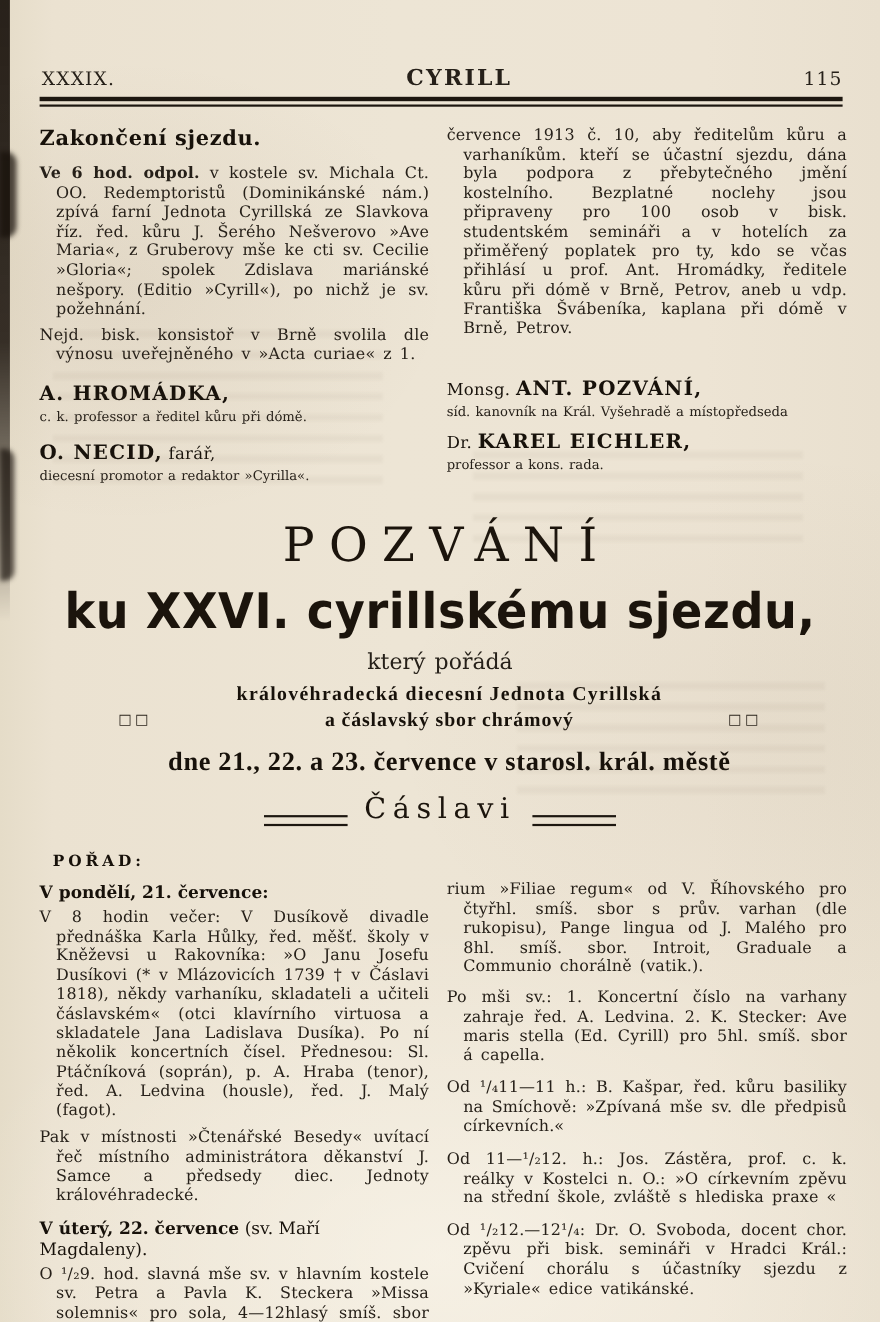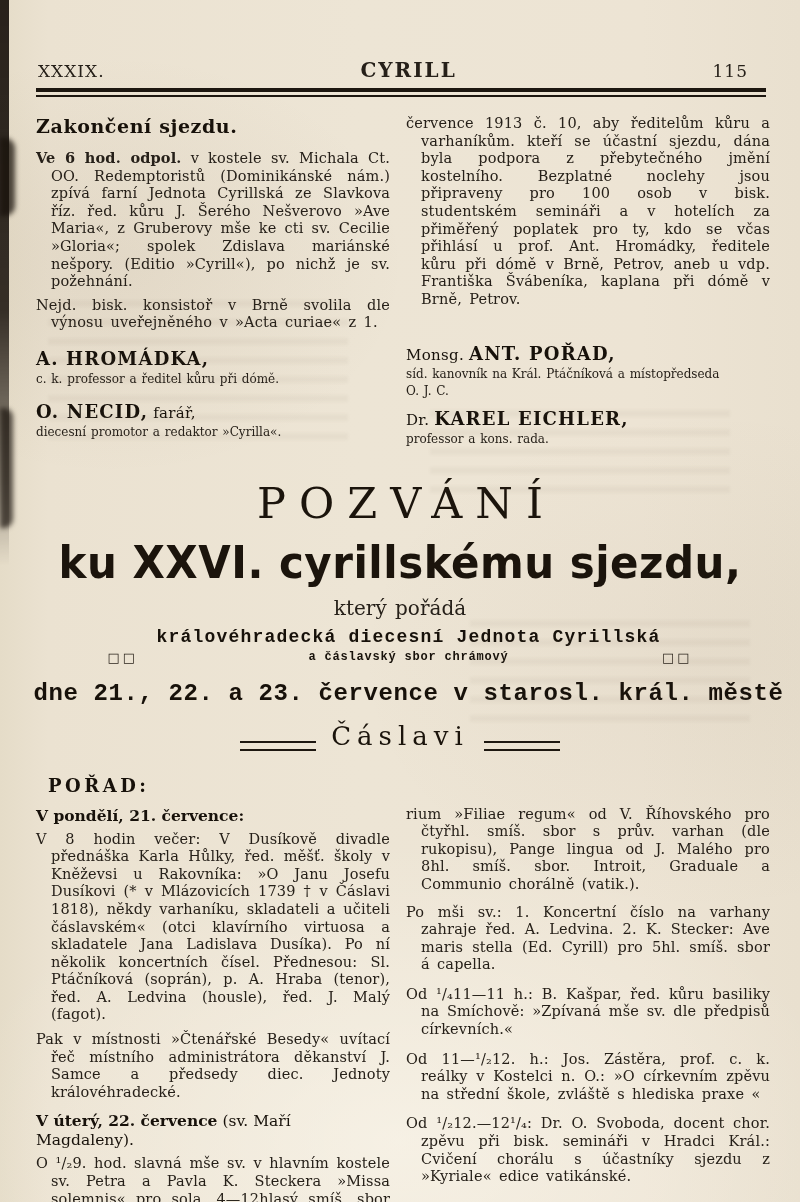--- a/index.html
+++ b/index.html
@@ -20,21 +20,21 @@
   .edge-blob-a{position:absolute;left:0;top:138px;width:15px;height:78px;background:rgba(24,17,11,0.75);border-radius:0 10px 10px 0;filter:blur(2.5px);}
   .edge-blob-b{position:absolute;left:0;top:408px;width:13px;height:120px;background:rgba(24,17,11,0.7);border-radius:0 9px 9px 0;filter:blur(2.5px);}
   .ghost{position:absolute;opacity:0.05;filter:blur(1.6px);pointer-events:none;
     background:repeating-linear-gradient(180deg,#6e5c48 0 7px,transparent 7px 19px);}
   .ghost1{left:48px;top:300px;width:300px;height:150px;}
   .ghost2{left:430px;top:410px;width:300px;height:90px;}
   .ghost3{left:470px;top:620px;width:280px;height:110px;}
 
   
   .header{display:flex;align-items:baseline;justify-content:space-between;
-    padding:58px 52px 0 38px;font-size:17px;letter-spacing:1px;}
+    padding:58px 34px 0 38px;font-size:17px;letter-spacing:1px;}
   .header .journal{font-weight:bold;font-size:20px;letter-spacing:2px;}
   .rule{margin:6px 34px 0 36px;height:3px;border-top:4px solid #1d1710;border-bottom:2px solid #1d1710;}
 
   
   .cols{display:flex;gap:16px;padding:0 30px 0 36px;}
   .col-l{width:356px;}
   .col-r{width:366px;}
   p{margin:0;text-align:justify;font-size:14.5px;line-height:17.6px;word-spacing:2.5px;letter-spacing:0.15px;}
   .hang{padding-left:15px;text-indent:-15px;}
   .top-section{margin-top:18px;}
@@ -47,32 +47,32 @@
   .sig-role{font-size:12px;margin-top:3px;word-spacing:1px;}
   .sig-a{margin-top:16px;} .sig-b{margin-top:15px;}
   .sig-w{margin-top:34px;} .sig-e{margin-top:10px;}
 
   
   .inv{margin-top:32px;text-align:center;}
   .inv-title{font-size:43px;letter-spacing:13px;color:#1b140c;margin-left:13px;}
   .inv-main{font-family:"DejaVu Sans",sans-serif;font-weight:bold;font-size:42px;
     letter-spacing:0.5px;color:#1b140c;margin-top:10px;transform:scaleY(1.06);}
   .inv-sub{font-size:20px;margin-top:9px;word-spacing:2px;}
-  .sans-bold{font-family:Liberation Mono, monospace;font-weight:bold;color:#17110a;padding-left:17px;}
+  .sans-bold{font-family:Liberation Serif, serif;font-weight:bold;color:#17110a;padding-left:17px;}
   .inv-org1{font-size:18px;letter-spacing:1.2px;margin-top:7px;}
   .inv-squares-row{display:flex;justify-content:space-between;align-items:center;width:585px;margin:3px auto 0;}
   .inv-squares{font-family:"DejaVu Sans",sans-serif;font-size:13px;letter-spacing:3px;color:#2a231b;}
-  .inv-org2{font-size:12px;letter-spacing:0.8px;}
+  .inv-org2{font-size:18px;letter-spacing:0.8px;}
   .inv-date{font-size:24px;letter-spacing:0.6px;margin-top:15px;}
   .city-row{display:flex;align-items:flex-end;justify-content:center;gap:15px;margin-top:14px;}
   .dbl-rule{width:76px;height:6px;border-top:2.5px solid #1d1710;border-bottom:2.5px solid #1d1710;}
   .city{font-size:26px;letter-spacing:6px;color:#1b140c;}
 
   
-  .porad-h{font-weight:bold;font-size:18px;letter-spacing:3.5px;margin:24px 0 10px 48px;color:#17110a;}
+  .porad-h{font-weight:bold;font-size:14px;letter-spacing:3.5px;margin:24px 0 10px 48px;color:#17110a;}
   .prog p{margin-bottom:7px;}
   .day-h{font-size:15.5px;font-weight:bold;margin:0 0 6px 0;color:#17110a;text-align:left;}
   .day-h .reg{font-weight:normal;}
   .day-h2{margin-top:10px;}
 </style>
 </head>
 <body>
 
 <div class="page">
 
@@ -103,23 +103,22 @@
       <div class="sig sig-b">
         <div class="sig-name"><span>O. NECID,</span><span class="reg"> farář,</span></div>
         <div class="sig-role">diecesní promotor a redaktor »Cyrilla«.</div>
       </div>
     </div>
 
     <div class="col-r">
       <p class="hang">července 1913 č. 10, aby ředitelům kůru a varhaníkům. kteří se účastní sjezdu, dána byla podpora z přebytečného jmění kostelního. Bezplatné noclehy jsou připraveny pro 100 osob v bisk. studentském semináři a v hotelích za přiměřený poplatek pro ty, kdo se včas přihlásí u prof. Ant. Hromádky, ředitele kůru při dómě v Brně, Petrov, aneb u vdp. Františka Švábeníka, kaplana při dómě v Brně, Petrov.</p>
 
       <div class="sig sig-w">
-        <div class="sig-name"><span class="reg">Monsg. </span><span>ANT. POŘAD,</span></div>
-        <div class="sig-role">síd. kanovník na Král. Ptáčníková a místopředseda</div>
-        <div class="sig-role">O. J. C.</div>
+        <div class="sig-name"><span class="reg">Monsg. </span><span>ANT. POZVÁNÍ,</span></div>
+        <div class="sig-role">síd. kanovník na Král. Vyšehradě a místopředseda</div>
       </div>
       <div class="sig sig-e">
         <div class="sig-name"><span class="reg">Dr. </span><span>KAREL EICHLER,</span></div>
         <div class="sig-role">professor a kons. rada.</div>
       </div>
     </div>
   </div>
 
   <div class="inv">
     <div class="inv-title">POZVÁNÍ</div>

